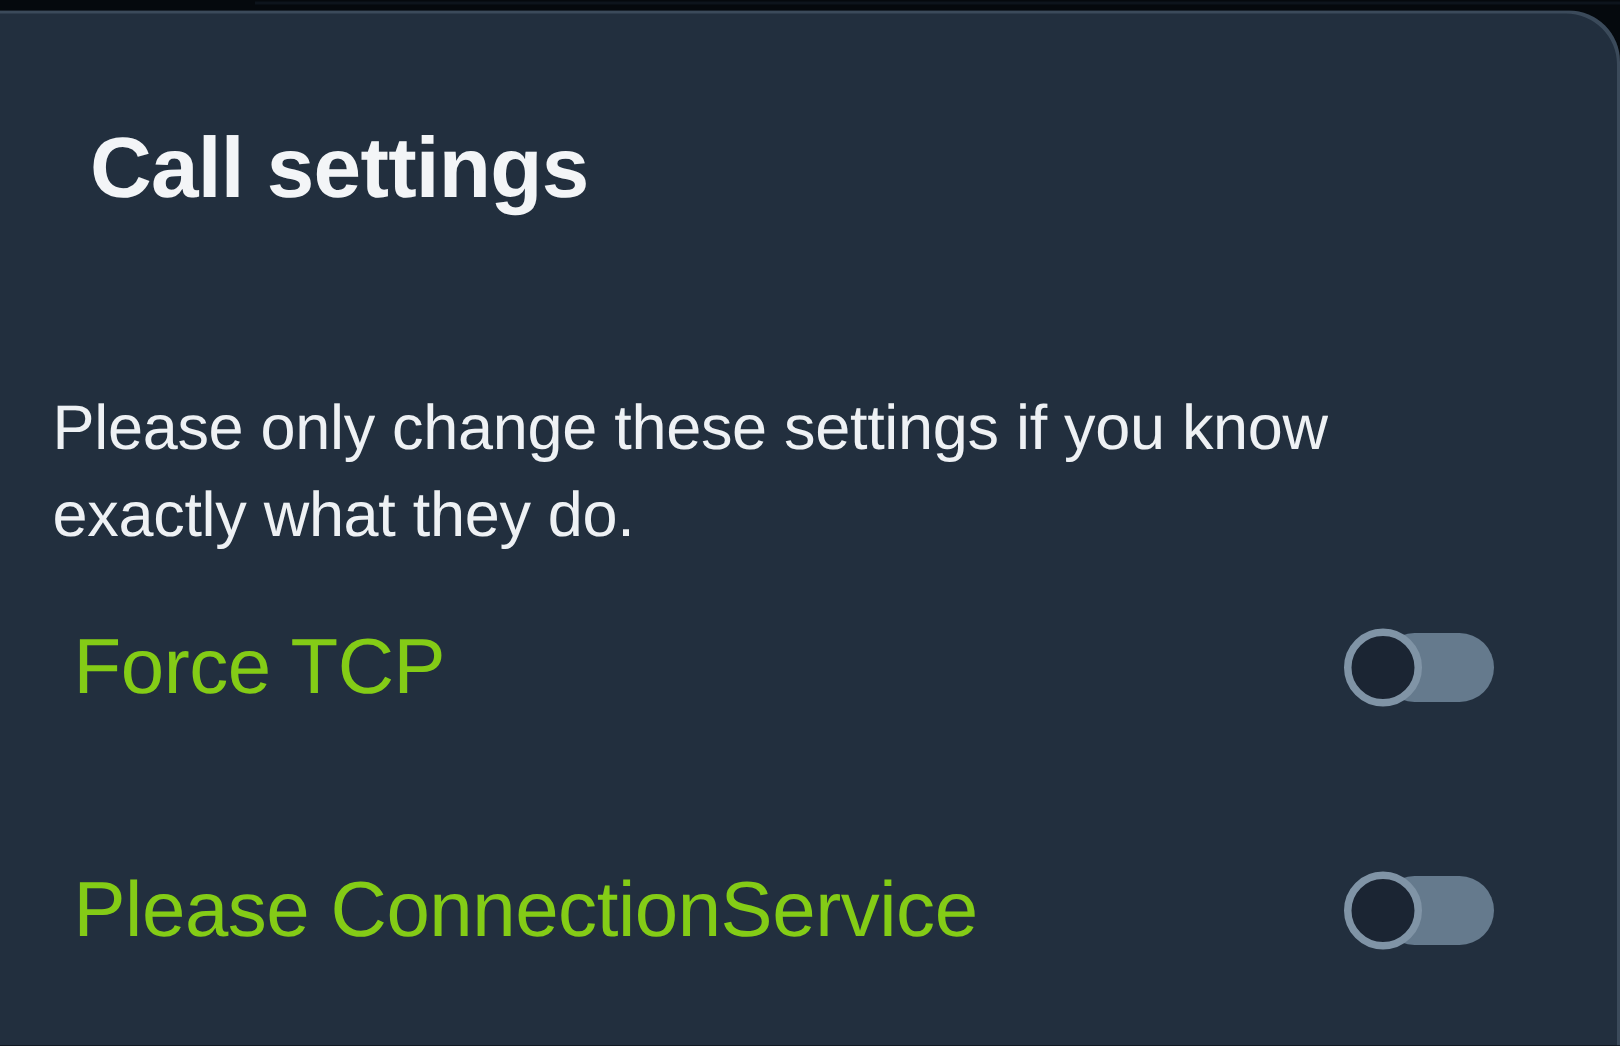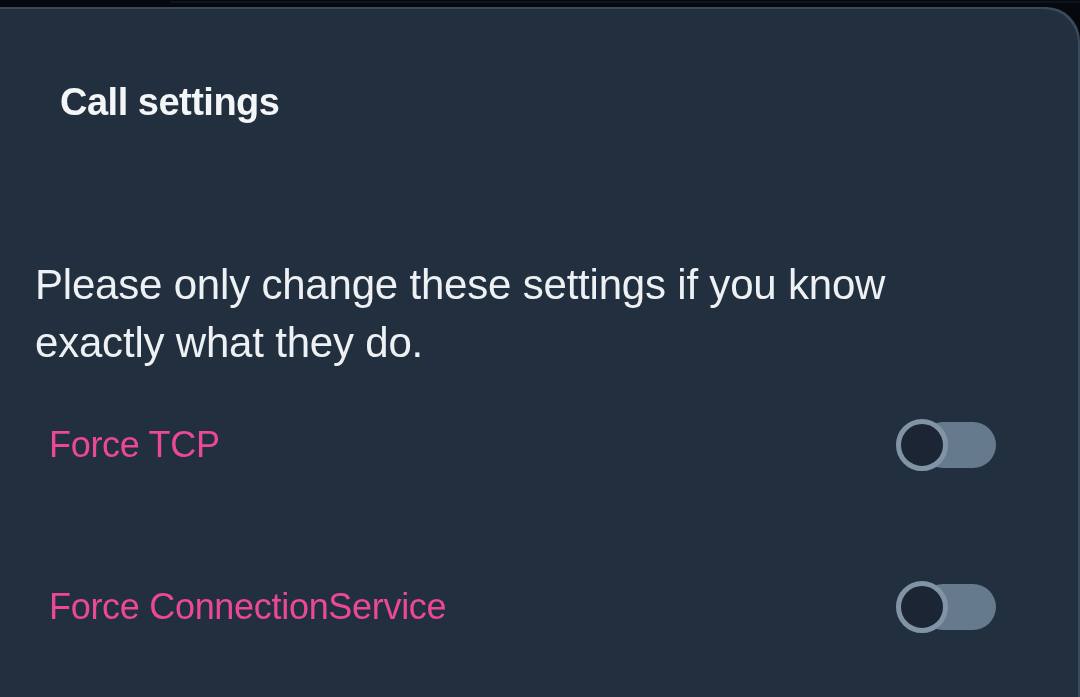--- a/index.html
+++ b/index.html
@@ -54,21 +54,21 @@
     border-top-right-radius: 34px;
     box-shadow: inset -2px 2px 0 rgba(150, 172, 192, 0.22);
     overflow: hidden;
   }
 
   
   .page-title {
     position: absolute;
     left: 60px;
     top: 76px;
-    font-size: 38px;
+    font-size: 57px;
     font-weight: bold;
     line-height: 1.05;
     letter-spacing: -0.5px;
     color: #f3f5f7;
     white-space: nowrap;
   }
 
   
   .page-description {
     position: absolute;
@@ -92,25 +92,25 @@
   }
   .setting-row {
     position: relative;
     height: 162px;
     width: 1080px;
   }
   .setting-label {
     position: absolute;
     left: 49px;
     top: 22px;
-    font-size: 36px;
+    font-size: 52px;
     font-weight: normal;
     line-height: 52px;
     letter-spacing: -0.3px;
-    color: #ec4899;
+    color: #84cc16;
     white-space: nowrap;
   }
 
   
   .toggle {
     position: absolute;
     right: 84px;
     top: 22px;
     width: 100px;
     height: 52px;
@@ -153,21 +153,21 @@
 
       <div class="setting-row">
         <div class="setting-label">Force TCP</div>
         <div class="toggle" role="switch" aria-checked="false">
           <div class="toggle-track"></div>
           <div class="toggle-thumb"></div>
         </div>
       </div>
 
       <div class="setting-row">
-        <div class="setting-label">Force ConnectionService</div>
+        <div class="setting-label">Please ConnectionService</div>
         <div class="toggle" role="switch" aria-checked="false">
           <div class="toggle-track"></div>
           <div class="toggle-thumb"></div>
         </div>
       </div>
 
     </div>
   </div>
 </div>
 

